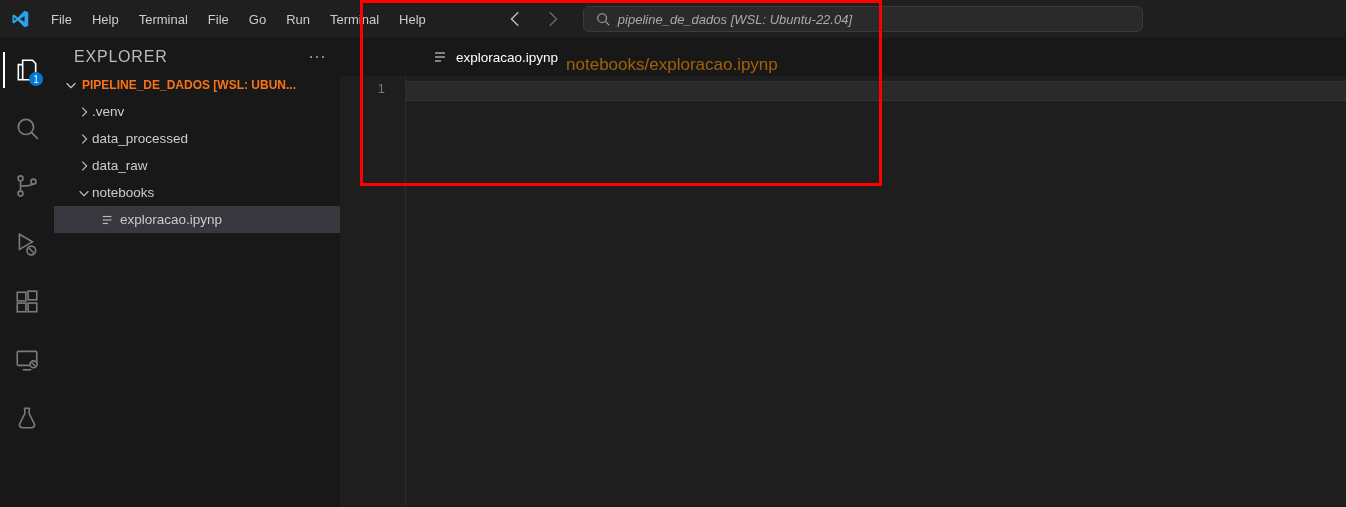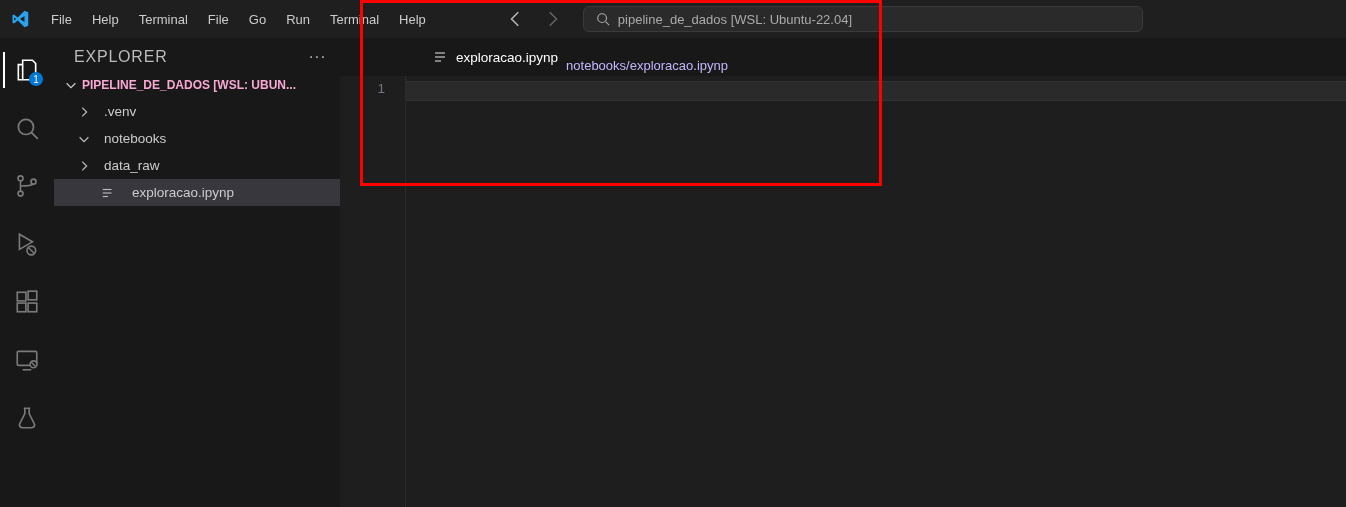--- a/index.html
+++ b/index.html
@@ -6,54 +6,54 @@
 body { width: 1346px; height: 507px; background: #1e1e1e; color: #cccccc; overflow: hidden; position: relative; }
 
 
 .titlebar { height: 38px; background: #1f1f1f; display: flex; align-items: center; padding-left: 10px; position: relative; }
 .logo { width: 20px; height: 20px; margin-right: 12px; display: flex; align-items: center; justify-content: center; }
 .menu-items { display: flex; gap: 2px; }
 .menu-item { padding: 4px 9px; font-size: 13px; color: #cccccc; cursor: pointer; border-radius: 4px; }
 .nav-arrows { display: flex; gap: 18px; margin-left: 72px; align-items: center; }
 .nav-arrow { color: #888; font-size: 16px; cursor: pointer; display:flex; align-items:center; }
 .nav-arrow.disabled { color: #555; }
-.search-box { margin-left: 22px; background: #2a2a2a; border: 1px solid #3a3a3a; border-radius: 6px; height: 26px; display: flex; align-items: center; padding: 0 12px; min-width: 560px; color: #aaaaaa; font-size: 13px; }
+.search-box { margin-left: 22px; background: #2a2a2a; border: 1px solid #3a3a3a; border-radius: 6px; height: 26px; display: flex; align-items: center; padding: 0 12px; min-width: 560px; color: #aaaaaa; font-size: 13px; font-style: italic; }
 .search-box svg { margin-right: 8px; }
 
 
 .main { display: flex; height: calc(100% - 38px); }
 
 
 .activitybar { width: 54px; background: #181818; display: flex; flex-direction: column; align-items: center; padding-top: 12px; gap: 18px; }
 .activity-item { width: 48px; height: 40px; display: flex; align-items: center; justify-content: center; color: #7a7a7a; cursor: pointer; position: relative; }
 .activity-item.active { color: #ffffff; }
 .activity-item.active::before { content: ""; position: absolute; left: 0; top: 2px; bottom: 2px; width: 2px; background: #ffffff; }
 .badge { position: absolute; bottom: 4px; right: 8px; background: #0078d4; color: #fff; font-size: 10px; border-radius: 50%; width: 14px; height: 14px; display: flex; align-items: center; justify-content: center; }
 
 
 .sidebar { width: 286px; background: #181818; color: #ccc; }
 .sidebar-header { display: flex; justify-content: space-between; align-items: center; padding: 10px 14px 6px 20px; font-size: 11px; letter-spacing: 0.5px; color: #bbbbbb; }
 .explorer-label { font-size: 16px; letter-spacing: 0.8px; }
 .dots { color: #bbb; font-size: 16px; cursor: pointer; }
-.ws-header { padding: 6px 10px 6px 10px; font-size: 12px; font-weight: 700; color: #f9a8d4; display: flex; align-items: center; white-space: nowrap; overflow: hidden; }
+.ws-header { padding: 6px 10px 6px 10px; font-size: 12px; font-weight: 700; color: #f97316; display: flex; align-items: center; white-space: nowrap; overflow: hidden; }
 .ws-header .chev { margin-right: 4px; }
 .tree { font-size: 13.5px; }
-.tree-row { display: flex; align-items: center; height: 27px; padding-left: 16px; cursor: pointer; color: #cccccc; gap: 12px; }
+.tree-row { display: flex; align-items: center; height: 27px; padding-left: 16px; cursor: pointer; color: #cccccc; }
 .tree-row.depth1 { padding-left: 22px; }
 .tree-row.selected { background: #37373d; }
 .tree-row .chev { width: 16px; display: flex; justify-content: center; color: #bbb; }
 .tree-row .ficon { width: 20px; display: flex; justify-content: center; margin-right: 2px; color: #bbb; }
 .tree-row.file { padding-left: 44px; }
 
 
 .editor { flex: 1; background: #1e1e1e; display: flex; flex-direction: column; }
 .tabbar { height: 38px; background: #181818; display: flex; align-items: center; padding-left: 80px; }
 .tab-icon { margin-right: 8px; color: #bbb; display:flex; }
 .tab { display: flex; align-items: center; height: 38px; padding: 0 12px; font-size: 13.5px; color: #ffffff; }
-.tab .subpath { color: #c4b5fd; margin-left: 8px; font-size: 13px; margin-top: 16px; }
+.tab .subpath { color: #a16207; margin-left: 8px; font-size: 17px; margin-top: 16px; }
 .editor-body { flex: 1; display: flex; position: relative; }
 .gutter { width: 65px; text-align: right; padding-right: 20px; padding-top: 5px; color: #6e7681; font-size: 13.5px; font-family: Consolas, monospace; }
 .code { flex: 1; border-left: 1px solid #2b2b2b; padding-top: 5px; position: relative; }
 .code .cursor-line { height: 20px; background: #2a2a2a; border-top:1px solid #323232; border-bottom:1px solid #323232; }
 
 
 .highlight-box { position: absolute; border: 3px solid #ff0000; pointer-events: none; }
 
 svg { display: block; }
 </style>
@@ -168,32 +168,40 @@
           <span class="chev">
             <svg width="14" height="14" viewBox="0 0 16 16">
               <path d="M6 3l5 5-5 5" stroke="#bbb" stroke-width="1.4" fill="none"></path>
             </svg>
           </span>
           <span>.venv</span>
         </div>
         <div class="tree-row depth1">
           <span class="chev">
             <svg width="14" height="14" viewBox="0 0 16 16">
+              <path d="M6 3l5 5-5 5" stroke="#bbb" stroke-width="1.4" fill="none"></path>
+            </svg>
+          </span>
+          <span>data_processed</span>
+        </div>
+        <div class="tree-row depth1">
+          <span class="chev">
+            <svg width="14" height="14" viewBox="0 0 16 16">
+              <path d="M6 3l5 5-5 5" stroke="#bbb" stroke-width="1.4" fill="none"></path>
+            </svg>
+          </span>
+          <span>data_raw</span>
+        </div>
+        <div class="tree-row depth1">
+          <span class="chev">
+            <svg width="14" height="14" viewBox="0 0 16 16">
               <path d="M3 6l5 5 5-5" stroke="#bbb" stroke-width="1.4" fill="none"></path>
             </svg>
           </span>
           <span>notebooks</span>
-        </div>
-        <div class="tree-row depth1">
-          <span class="chev">
-            <svg width="14" height="14" viewBox="0 0 16 16">
-              <path d="M6 3l5 5-5 5" stroke="#bbb" stroke-width="1.4" fill="none"></path>
-            </svg>
-          </span>
-          <span>data_raw</span>
         </div>
         <div class="tree-row selected file">
           <span class="ficon">
             <svg width="14" height="14" viewBox="0 0 16 16">
               <line x1="2" y1="4" x2="12" y2="4" stroke="#bbb" stroke-width="1.3"></line>
               <line x1="2" y1="8" x2="12" y2="8" stroke="#bbb" stroke-width="1.3"></line>
               <line x1="2" y1="12" x2="8" y2="12" stroke="#bbb" stroke-width="1.3"></line>
             </svg>
           </span>
           <span>exploracao.ipynp</span>

